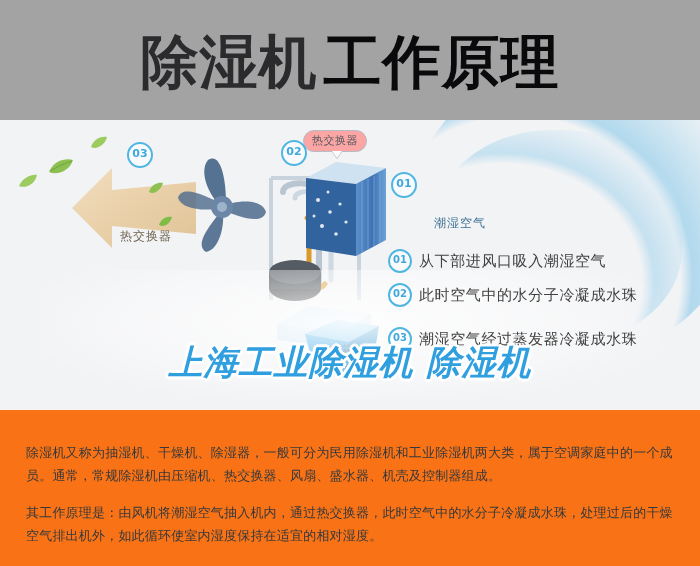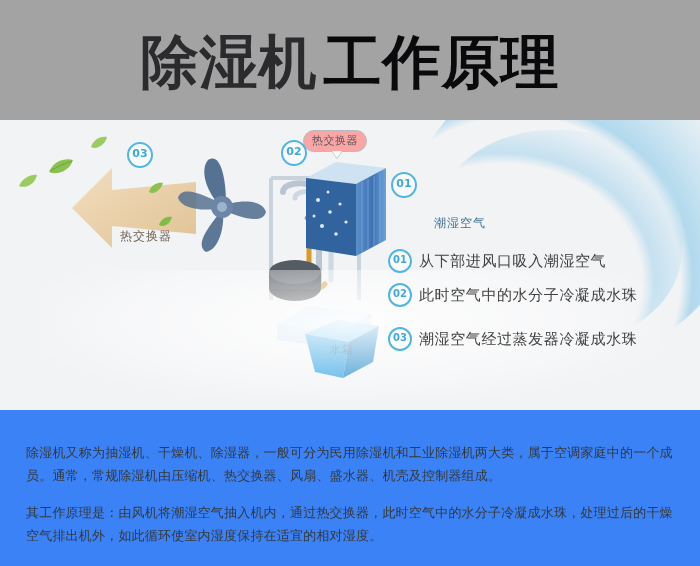--- a/index.html
+++ b/index.html
@@ -214,21 +214,21 @@
       -3px  0   0 #ffffff,  3px  0   0 #ffffff,
        0   -3px 0 #ffffff,  0    3px 0 #ffffff;
     pointer-events: none;
   }
 
   
   .copy {
     position: absolute;
     left: 0; top: 410px;
     width: 700px; height: 156px;
-    background: #3b82f6;
+    background: #f97316;
   }
   .para {
     position: absolute;
     left: 26px;
     width: 650px;
     font-size: 13px;
     line-height: 23px;
     color: #35383b;
     letter-spacing: .2px;
   }
@@ -372,20 +372,21 @@
         <div class="step-badge">02</div>
         <div class="step-text">此时空气中的水分子冷凝成水珠</div>
       </div>
       <div class="step-row" style="margin-top:10px;">
         <div class="step-badge">03</div>
         <div class="step-text">潮湿空气经过蒸发器冷凝成水珠</div>
       </div>
     </div>
 
     <div class="watermark">
+      <div>上海工业除湿机 除湿机</div>
 
     </div>
 
   </div>
 
   <div class="copy">
     <p class="para para-1">除湿机又称为抽湿机、干燥机、除湿器，一般可分为民用除湿机和工业除湿机两大类，属于空调家庭中的一个成员。通常，常规除湿机由压缩机、热交换器、风扇、盛水器、机壳及控制器组成。</p>
     <p class="para para-2">其工作原理是：由风机将潮湿空气抽入机内，通过热交换器，此时空气中的水分子冷凝成水珠，处理过后的干燥空气排出机外，如此循环使室内湿度保持在适宜的相对湿度。</p>
   </div>
 

